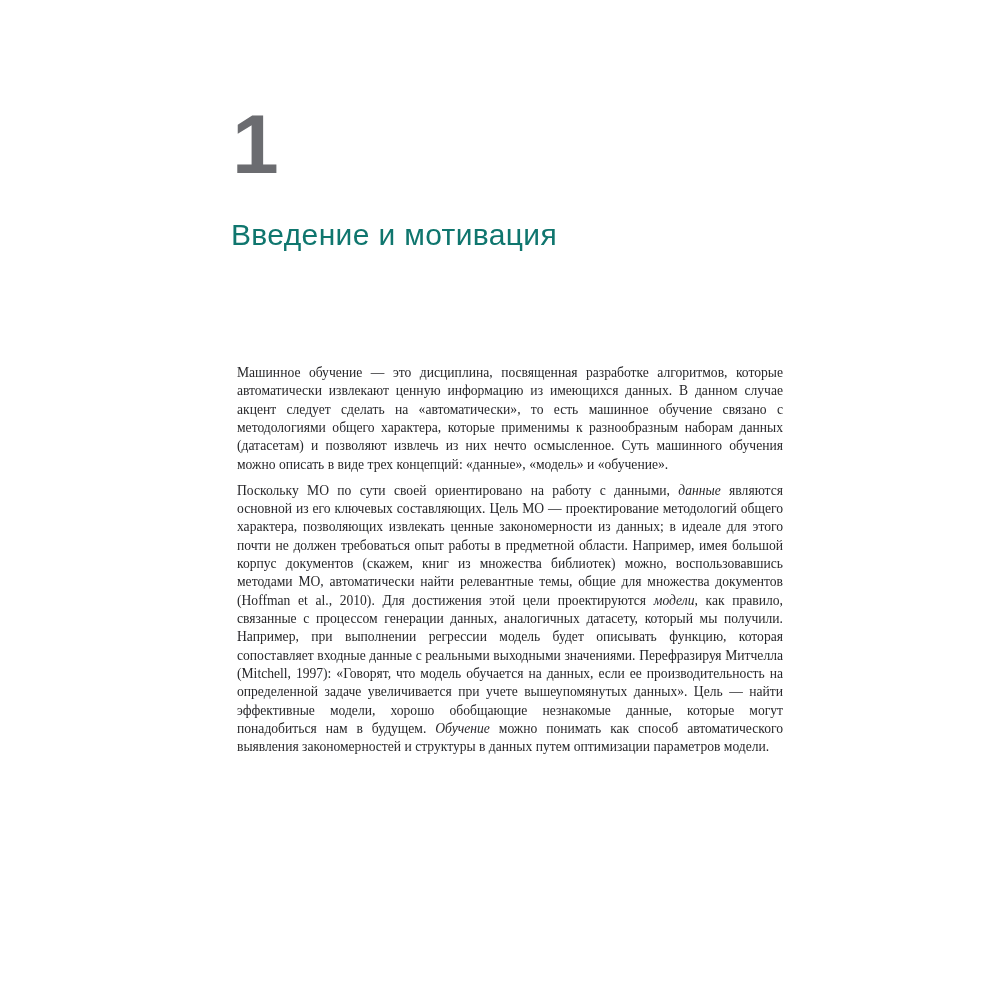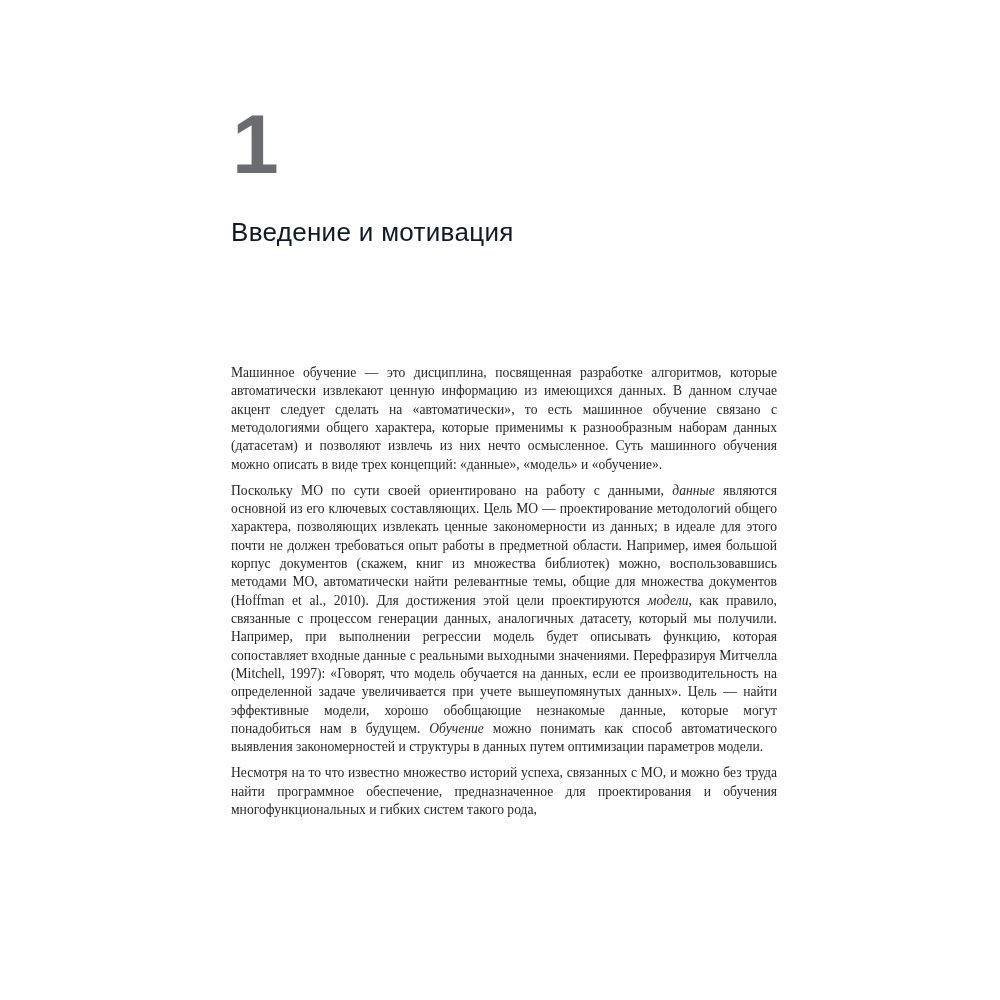--- a/index.html
+++ b/index.html
@@ -33,34 +33,34 @@
     line-height: 0.78;
     letter-spacing: -0.02em;
     color: #6b6c70;
     margin: 0 0 0 1px;
     display: block;
     height: 70px;
   }
 
   .chapter-title {
     font-family: "Liberation Sans", "DejaVu Sans", sans-serif;
-    font-size: 26px;
+    font-size: 30px;
     font-weight: 400;
     letter-spacing: 0.012em;
-    color: #0f172a;
+    color: #0f766e;
     margin: 0;
     padding-top: 36px;
     line-height: 1.12;
     white-space: nowrap;
   }
 
   
   .body-column {
     position: absolute;
-    left: 231px;
+    left: 237px;
     top: 364px;
     width: 546px;
   }
 
   .body-par {
     font-family: "Liberation Serif", "DejaVu Serif", serif;
     font-size: 13.6px;
     line-height: 18.35px;
     color: #27272a;
     text-align: justify;
@@ -85,16 +85,15 @@
 <div class="page">
 
   <div class="chapter-head">
     <span class="chapter-number">1</span>
     <h1 class="chapter-title">Введение и мотивация</h1>
   </div>
 
   <div class="body-column">
     <p class="body-par"><span>Машинное обучение — это дисциплина, посвященная разработке алгоритмов, которые автоматически извлекают ценную информацию из имеющихся данных. В данном случае акцент следует сделать на «автоматически», то есть машинное обучение связано с методологиями общего характера, которые применимы к разнообразным наборам данных (датасетам) и позволяют извлечь из них нечто осмысленное. Суть машинного обучения можно описать в виде трех концепций: «данные», «модель» и «обучение».</span></p>
     <p class="body-par"><span>Поскольку МО по сути своей ориентировано на работу с данными, </span><em>данные</em><span> являются основной из его ключевых составляющих. Цель МО — проектирование методологий общего характера, позволяющих извлекать ценные закономерности из данных; в идеале для этого почти не должен требоваться опыт работы в предметной области. Например, имея большой корпус документов (скажем, книг из множества библиотек) можно, воспользовавшись методами МО, автоматически найти релевантные темы, общие для множества документов (Hoffman et al., 2010). Для достижения этой цели проектируются </span><em>модели</em><span>, как правило, связанные с процессом генерации данных, аналогичных датасету, который мы получили. Например, при выполнении регрессии модель будет описывать функцию, которая сопоставляет входные данные с реальными выходными значениями. Перефразируя Митчелла (Mitchell, 1997): «Говорят, что модель обучается на данных, если ее производительность на определенной задаче увеличивается при учете вышеупомянутых данных». Цель — найти эффективные модели, хорошо обобщающие незнакомые данные, которые могут понадобиться нам в будущем. </span><em>Обучение</em><span> можно понимать как способ автоматического выявления закономерностей и структуры в данных путем оптимизации параметров модели.</span></p>
-    <p class="body-par"><span>Несмотря на то что известно множество историй успеха, связанных с МО, и можно без труда найти программное обеспечение, предназначенное для проектирования и обучения многофункциональных и гибких систем такого рода,</span></p>
   </div>
 
 </div>
 
 </body></html>

